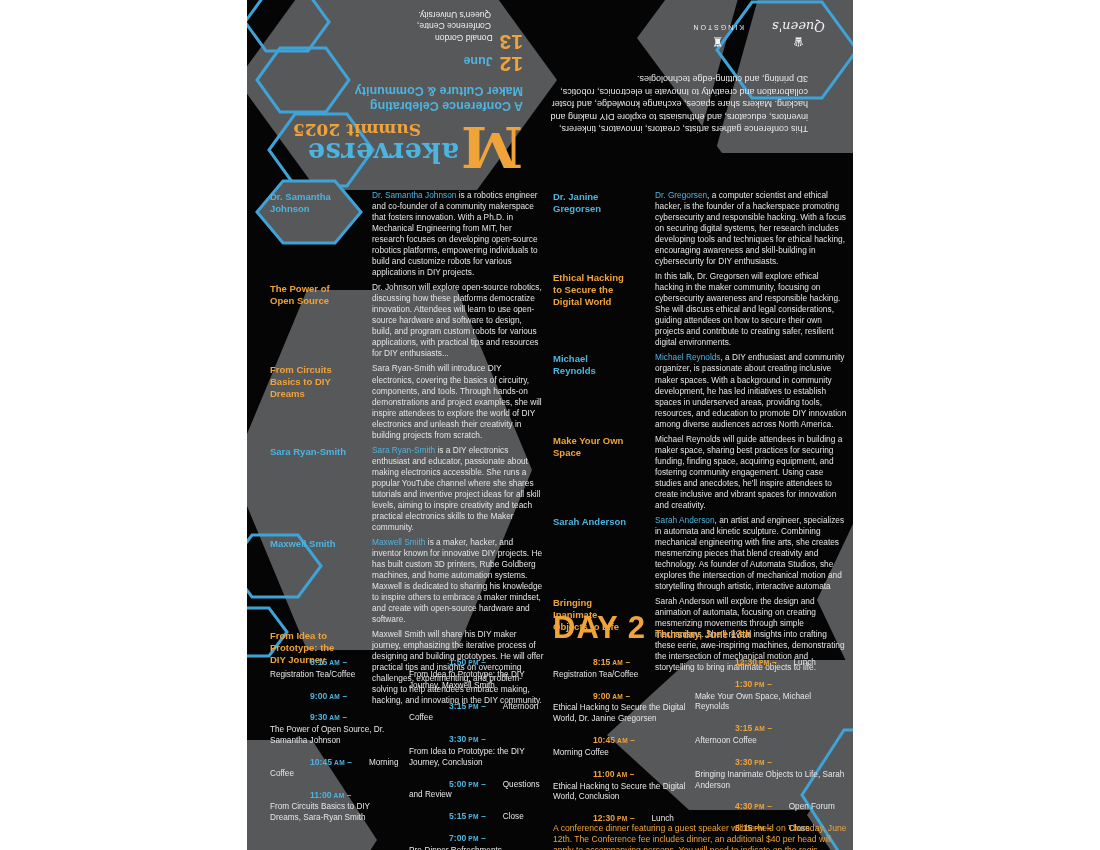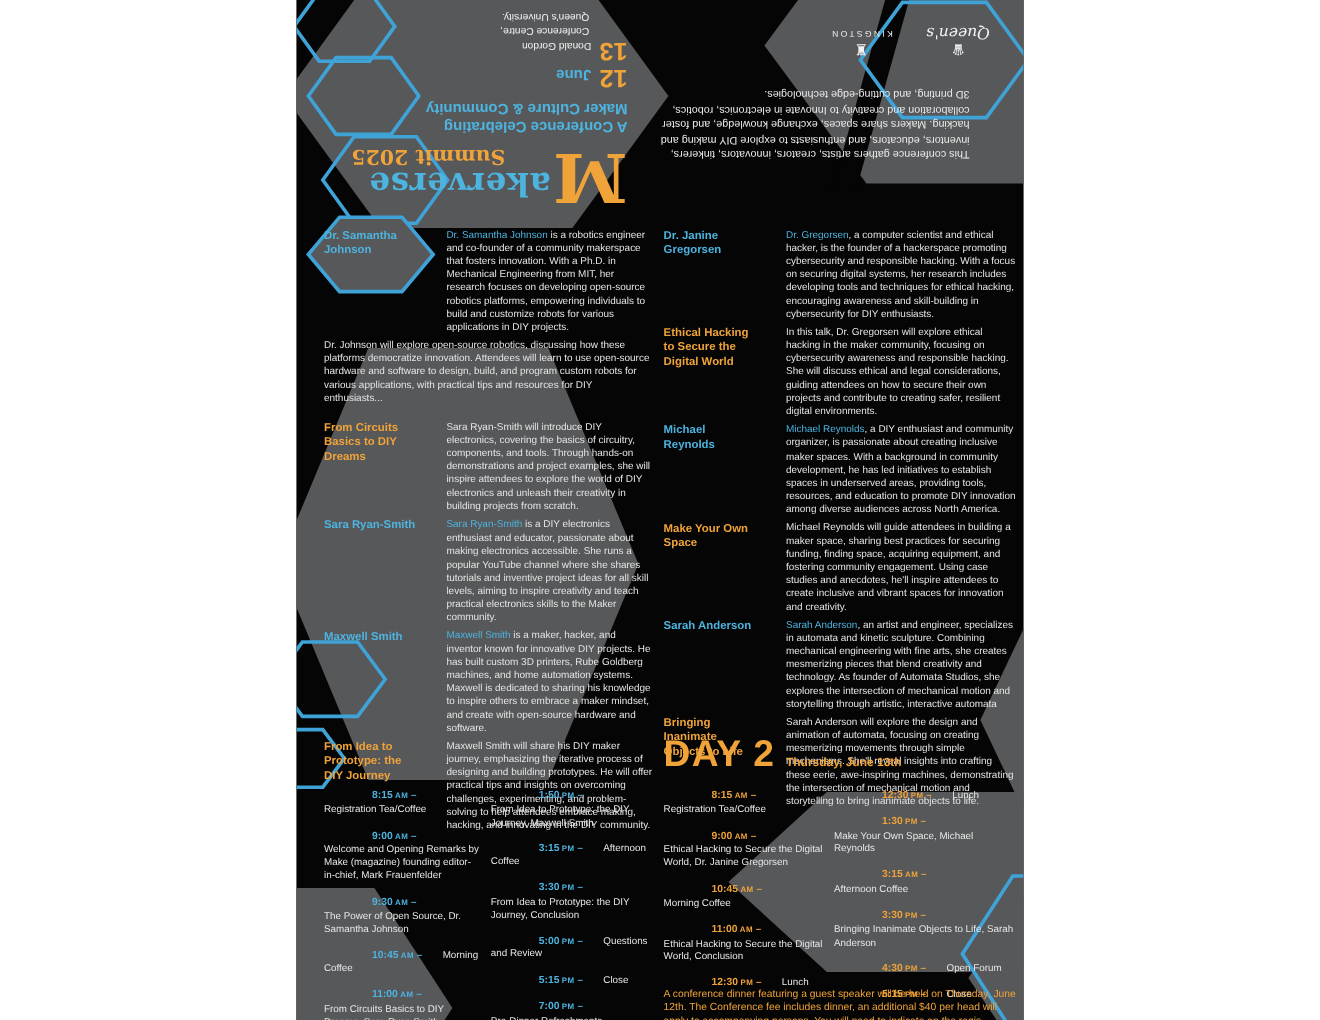--- a/index.html
+++ b/index.html
@@ -139,20 +139,21 @@
     </div>
 
     <div class="speakers left">
 
         <div class="speaker-row">
           <div class="speaker-label blue">Dr. Samantha Johnson</div>
           <p class="speaker-text"><span class="lead">Dr. Samantha Johnson</span><span> is a robotics engineer and co-founder of a community makerspace that fosters innovation. With a Ph.D. in Mechanical Engineering from MIT, her research focuses on developing open-source robotics platforms, empowering individuals to build and customize robots for various applications in DIY projects.</span></p>
         </div>
 
         <div class="speaker-row">
+          <div class="speaker-label orange">The Power of Open Source</div>
           <p class="speaker-text"><span class="lead"></span><span>Dr. Johnson will explore open-source robotics, discussing how these platforms democratize innovation. Attendees will learn to use open-source hardware and software to design, build, and program custom robots for various applications, with practical tips and resources for DIY enthusiasts...</span></p>
         </div>
 
         <div class="speaker-row">
           <div class="speaker-label orange">From Circuits Basics to DIY Dreams</div>
           <p class="speaker-text"><span class="lead"></span><span>Sara Ryan-Smith will introduce DIY electronics, covering the basics of circuitry, components, and tools. Through hands-on demonstrations and project examples, she will inspire attendees to explore the world of DIY electronics and unleash their creativity in building projects from scratch.</span></p>
         </div>
 
         <div class="speaker-row">
           <div class="speaker-label blue">Sara Ryan-Smith</div>
@@ -208,21 +209,21 @@
       <span class="day-sub">Thursday, June 13th</span>
     </div>
 
     <div class="sched-col sc-a day1col">
 
         <div class="sched-item">
           <span class="time"><span class="t">8:15</span><span class="m">AM</span></span><span class="desc">Registration Tea/Coffee</span>
         </div>
 
         <div class="sched-item">
-          <span class="time"><span class="t">9:00</span><span class="m">AM</span></span><span class="desc">Welcome and Opening Remarks by Make (magazine) founding editor-in-chief, Mark Frauenfelder</span>
+          <span class="time"><span class="t">9:00</span><span class="m">AM</span></span>
         </div>
 
         <div class="sched-item">
           <span class="time"><span class="t">9:30</span><span class="m">AM</span></span><span class="desc">The Power of Open Source, Dr. Samantha Johnson</span>
         </div>
 
         <div class="sched-item inline">
           <span class="time"><span class="t">10:45</span><span class="m">AM</span></span><span class="desc">Morning Coffee</span>
         </div>
 

